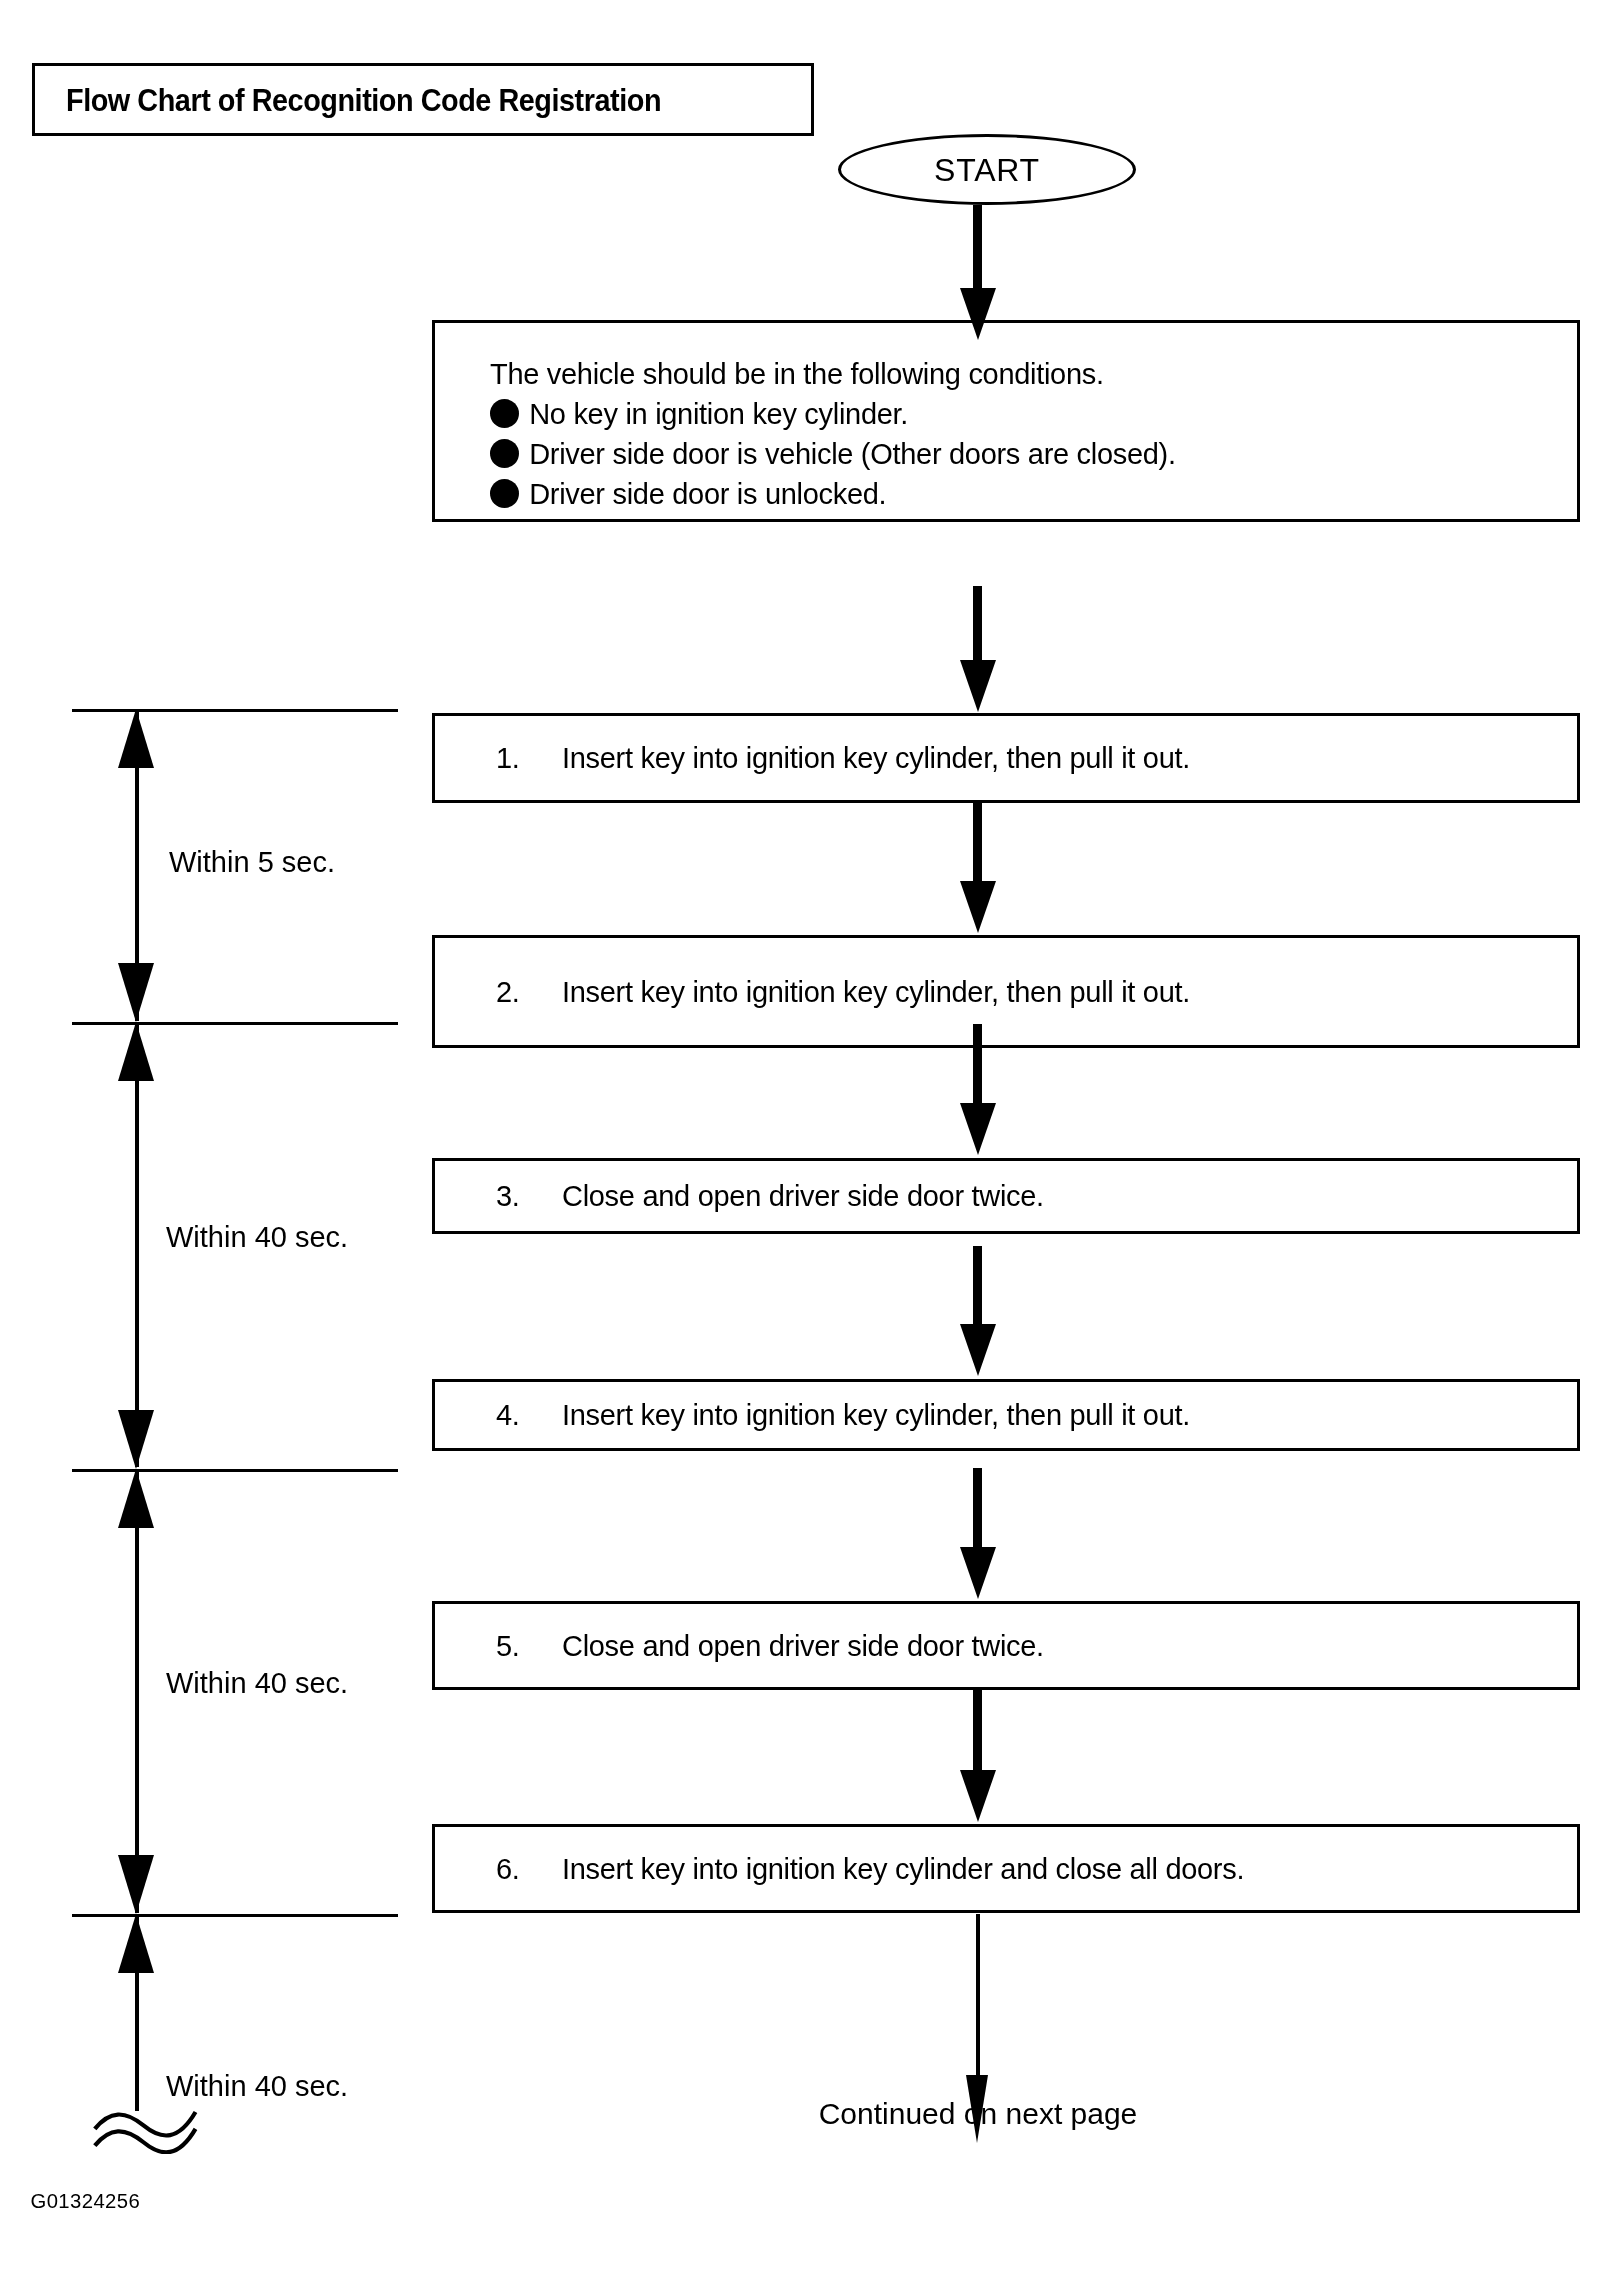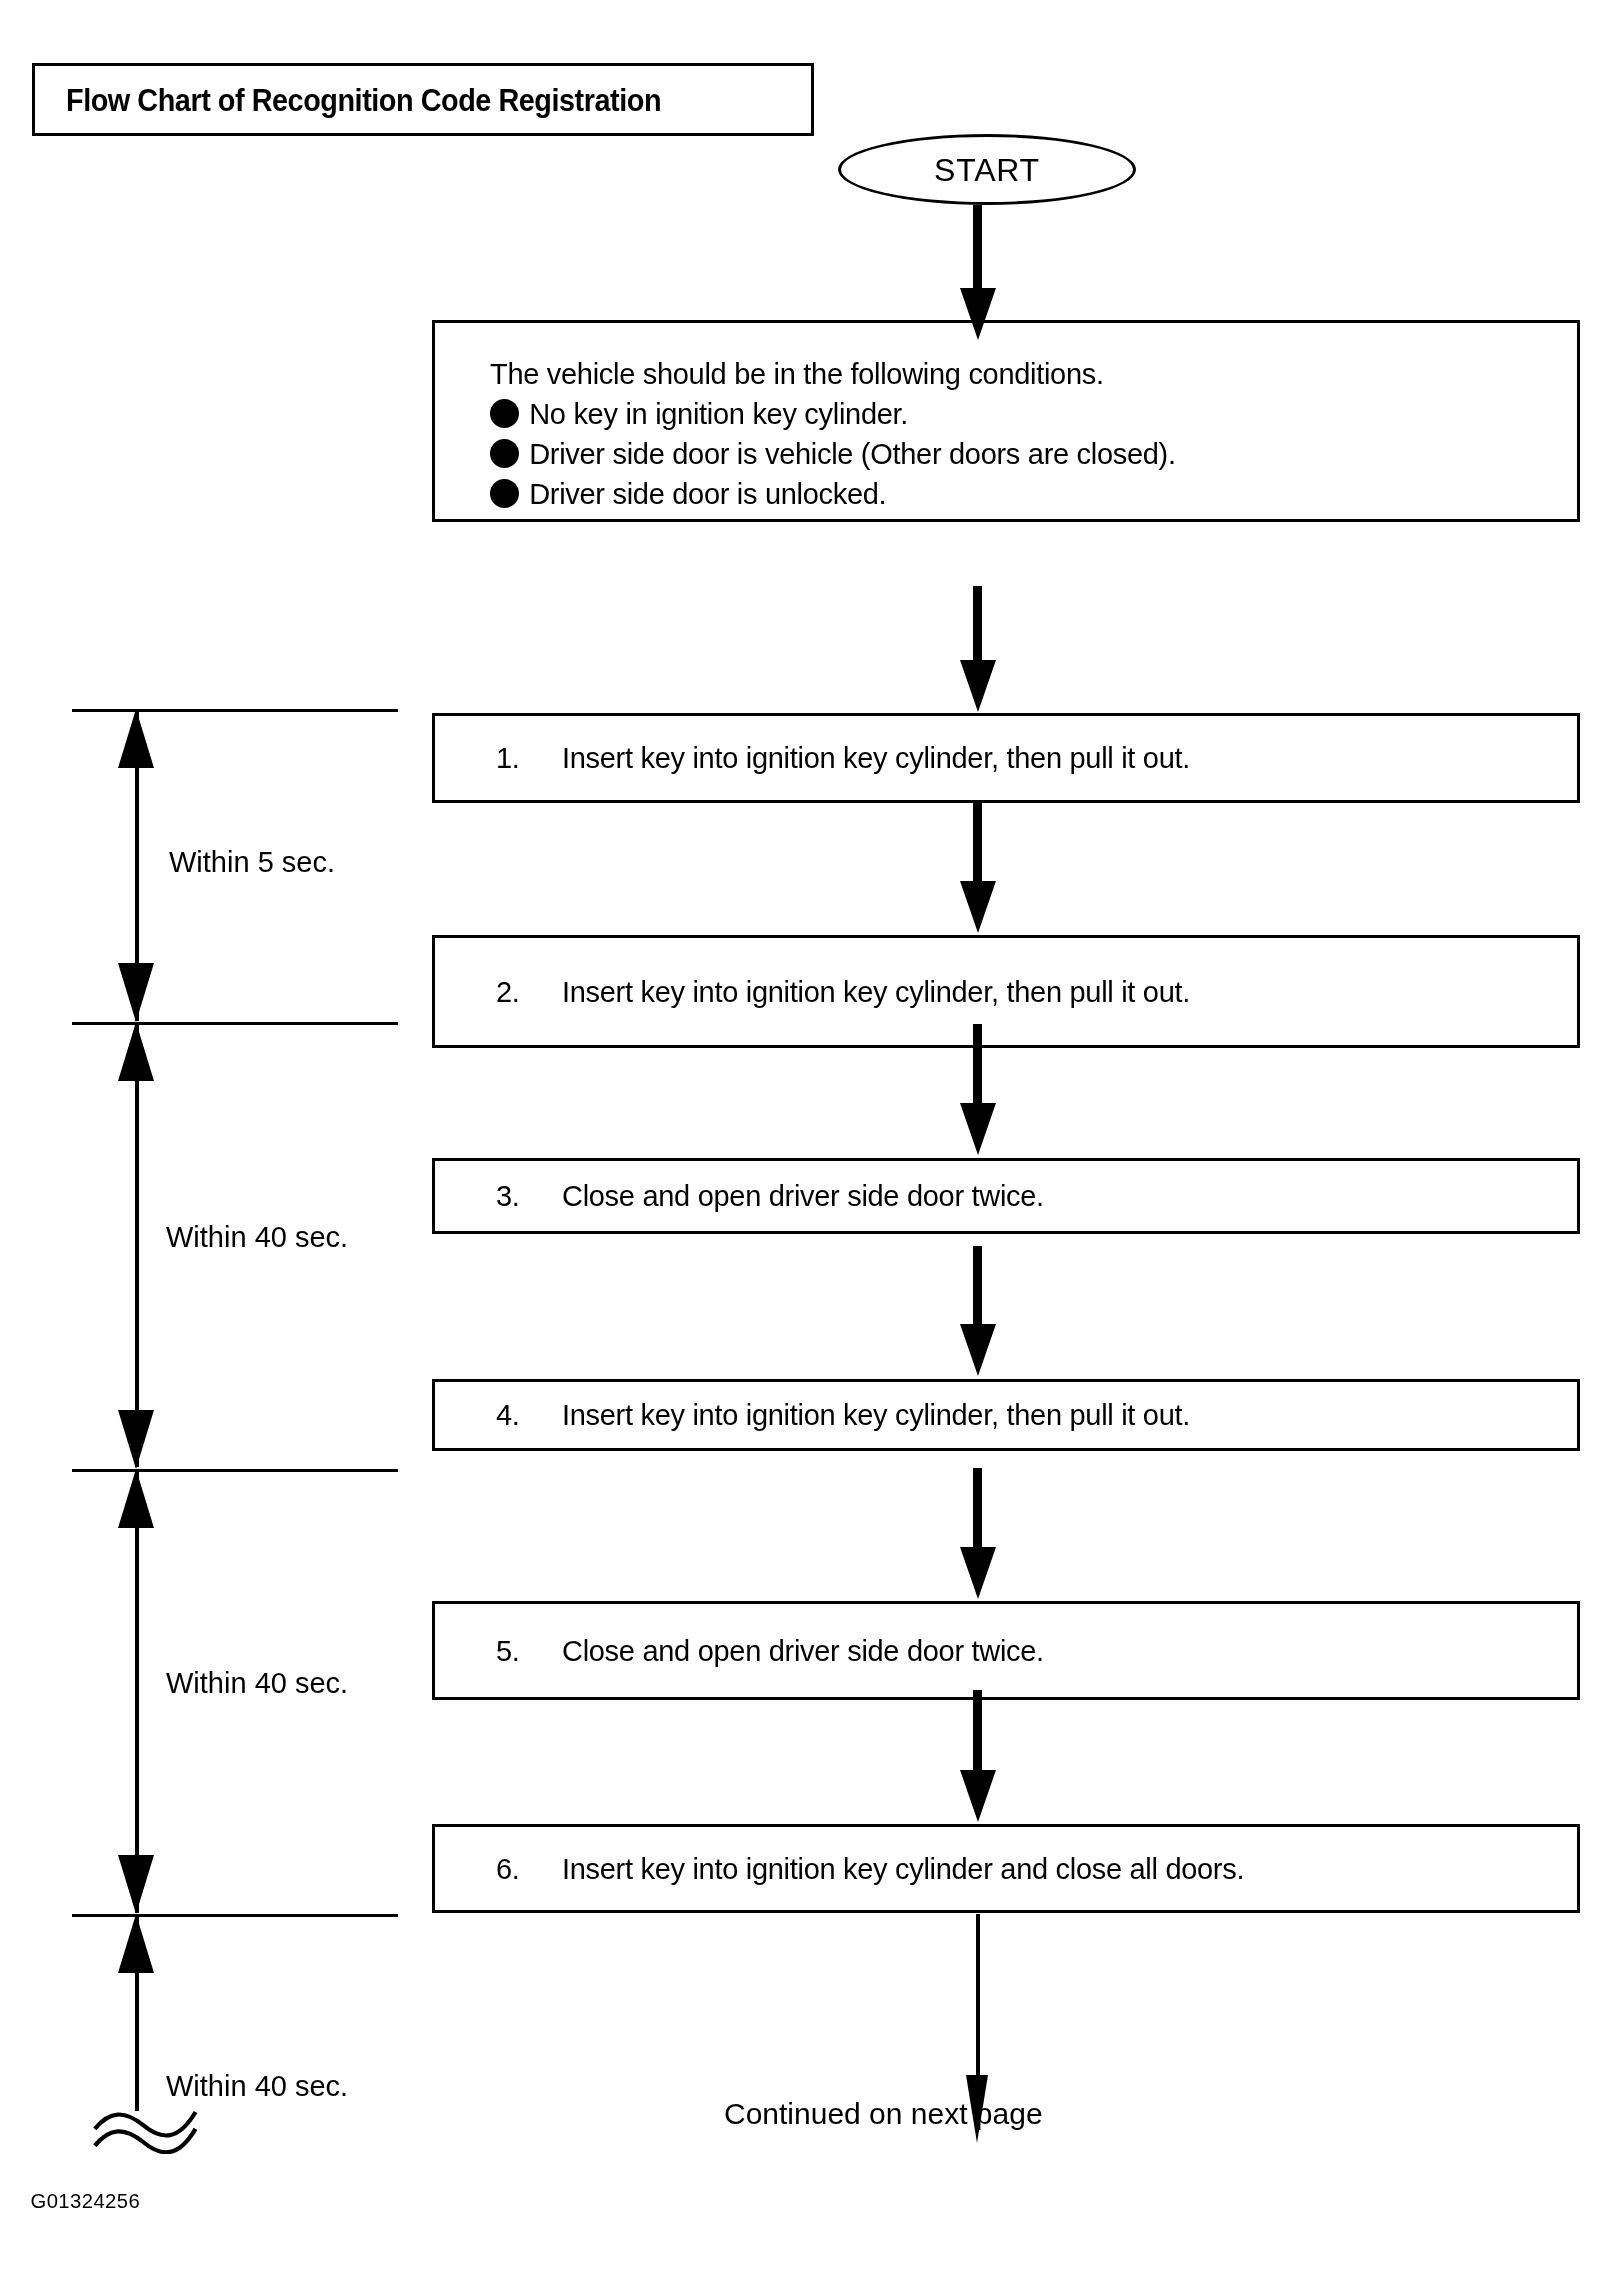--- a/index.html
+++ b/index.html
@@ -36,21 +36,21 @@
   .conn{left:973px;width:9.3px;background:#000;}
   .connhead{left:960px;width:0;height:0;
             border-left:18.6px solid transparent;border-right:18.6px solid transparent;
             border-top:52px solid #000;}
 
   
   #final-line{left:976px;top:1914px;width:4.2px;height:169px;background:#000;}
   #final-head{left:966px;top:2075px;width:0;height:0;
               border-left:11px solid transparent;border-right:11px solid transparent;
               border-top:68px solid #000;}
-  #continued{left:724px;top:2097px;width:508px;text-align:left;font-size:30px;}
+  #continued{left:724px;top:2097px;width:508px;text-align:center;font-size:30px;}
 
   
   .tick{left:72px;width:326px;height:3.4px;background:#000;}
   .vline{left:135px;width:4.2px;background:#000;}
   .arrow-up{left:118px;width:0;height:0;
             border-left:18px solid transparent;border-right:18px solid transparent;
             border-bottom:59px solid #000;}
   .arrow-dn{left:118px;width:0;height:0;
             border-left:18px solid transparent;border-right:18px solid transparent;
             border-top:59px solid #000;}
@@ -109,21 +109,21 @@
 <div class="abs connhead" style="top:1324px;"></div>
 
 <div class="abs pbox" style="top:1379px;height:72px;">
   <div class="step-row">
     <span class="num">4.</span><span>Insert key into ignition key cylinder, then pull it out.</span>
   </div>
 </div>
 <div class="abs conn" style="top:1468px;height:80px;"></div>
 <div class="abs connhead" style="top:1547px;"></div>
 
-<div class="abs pbox" style="top:1601px;height:99px;">
+<div class="abs pbox" style="top:1601px;height:89px;">
   <div class="step-row">
     <span class="num">5.</span><span>Close and open driver side door twice.</span>
   </div>
 </div>
 <div class="abs conn" style="top:1690px;height:81px;"></div>
 <div class="abs connhead" style="top:1770px;"></div>
 
 <div class="abs pbox" style="top:1824px;height:89px;">
   <div class="step-row">
     <span class="num">6.</span><span>Insert key into ignition key cylinder and close all doors.</span>

